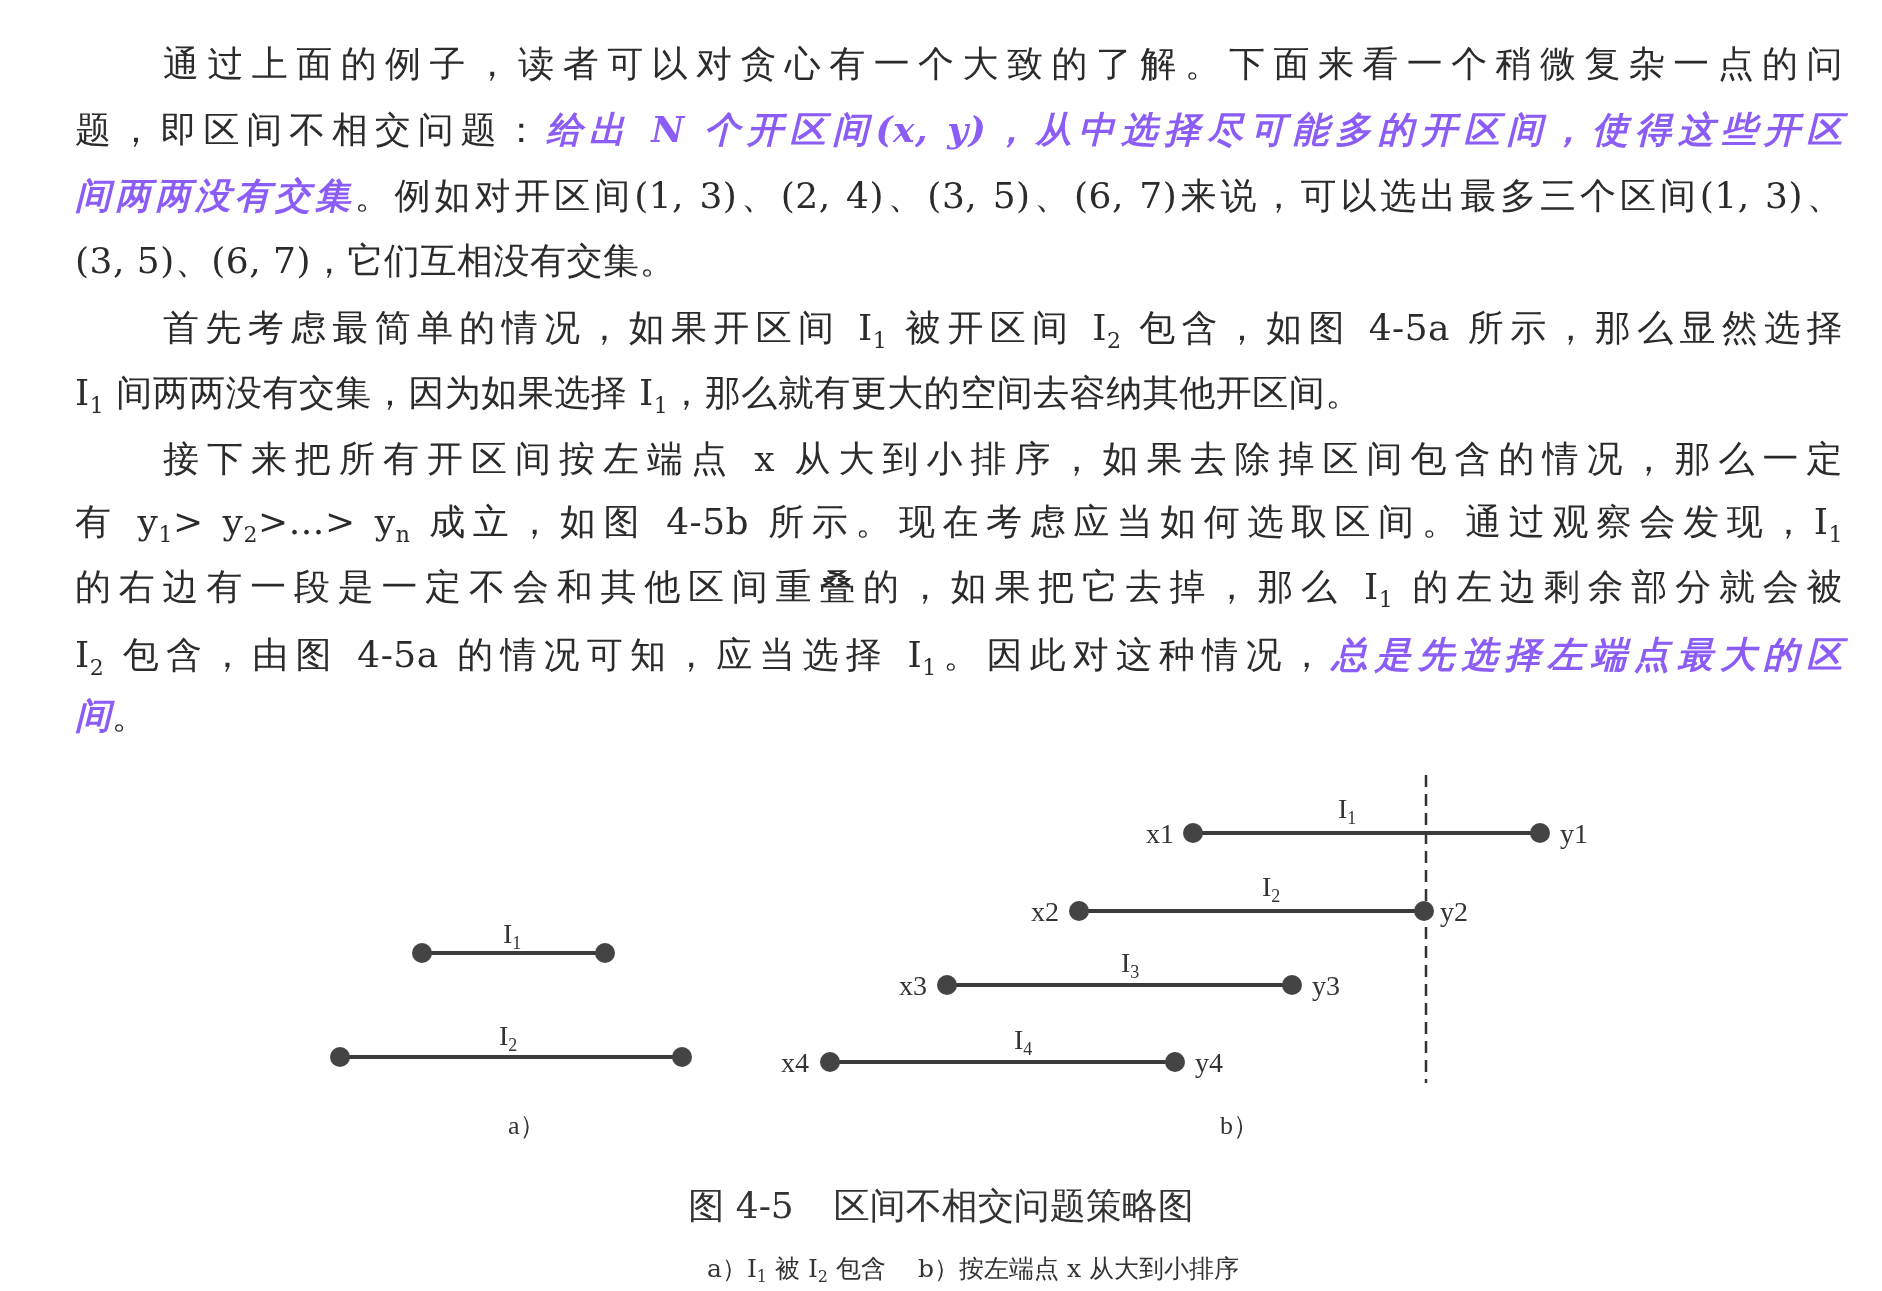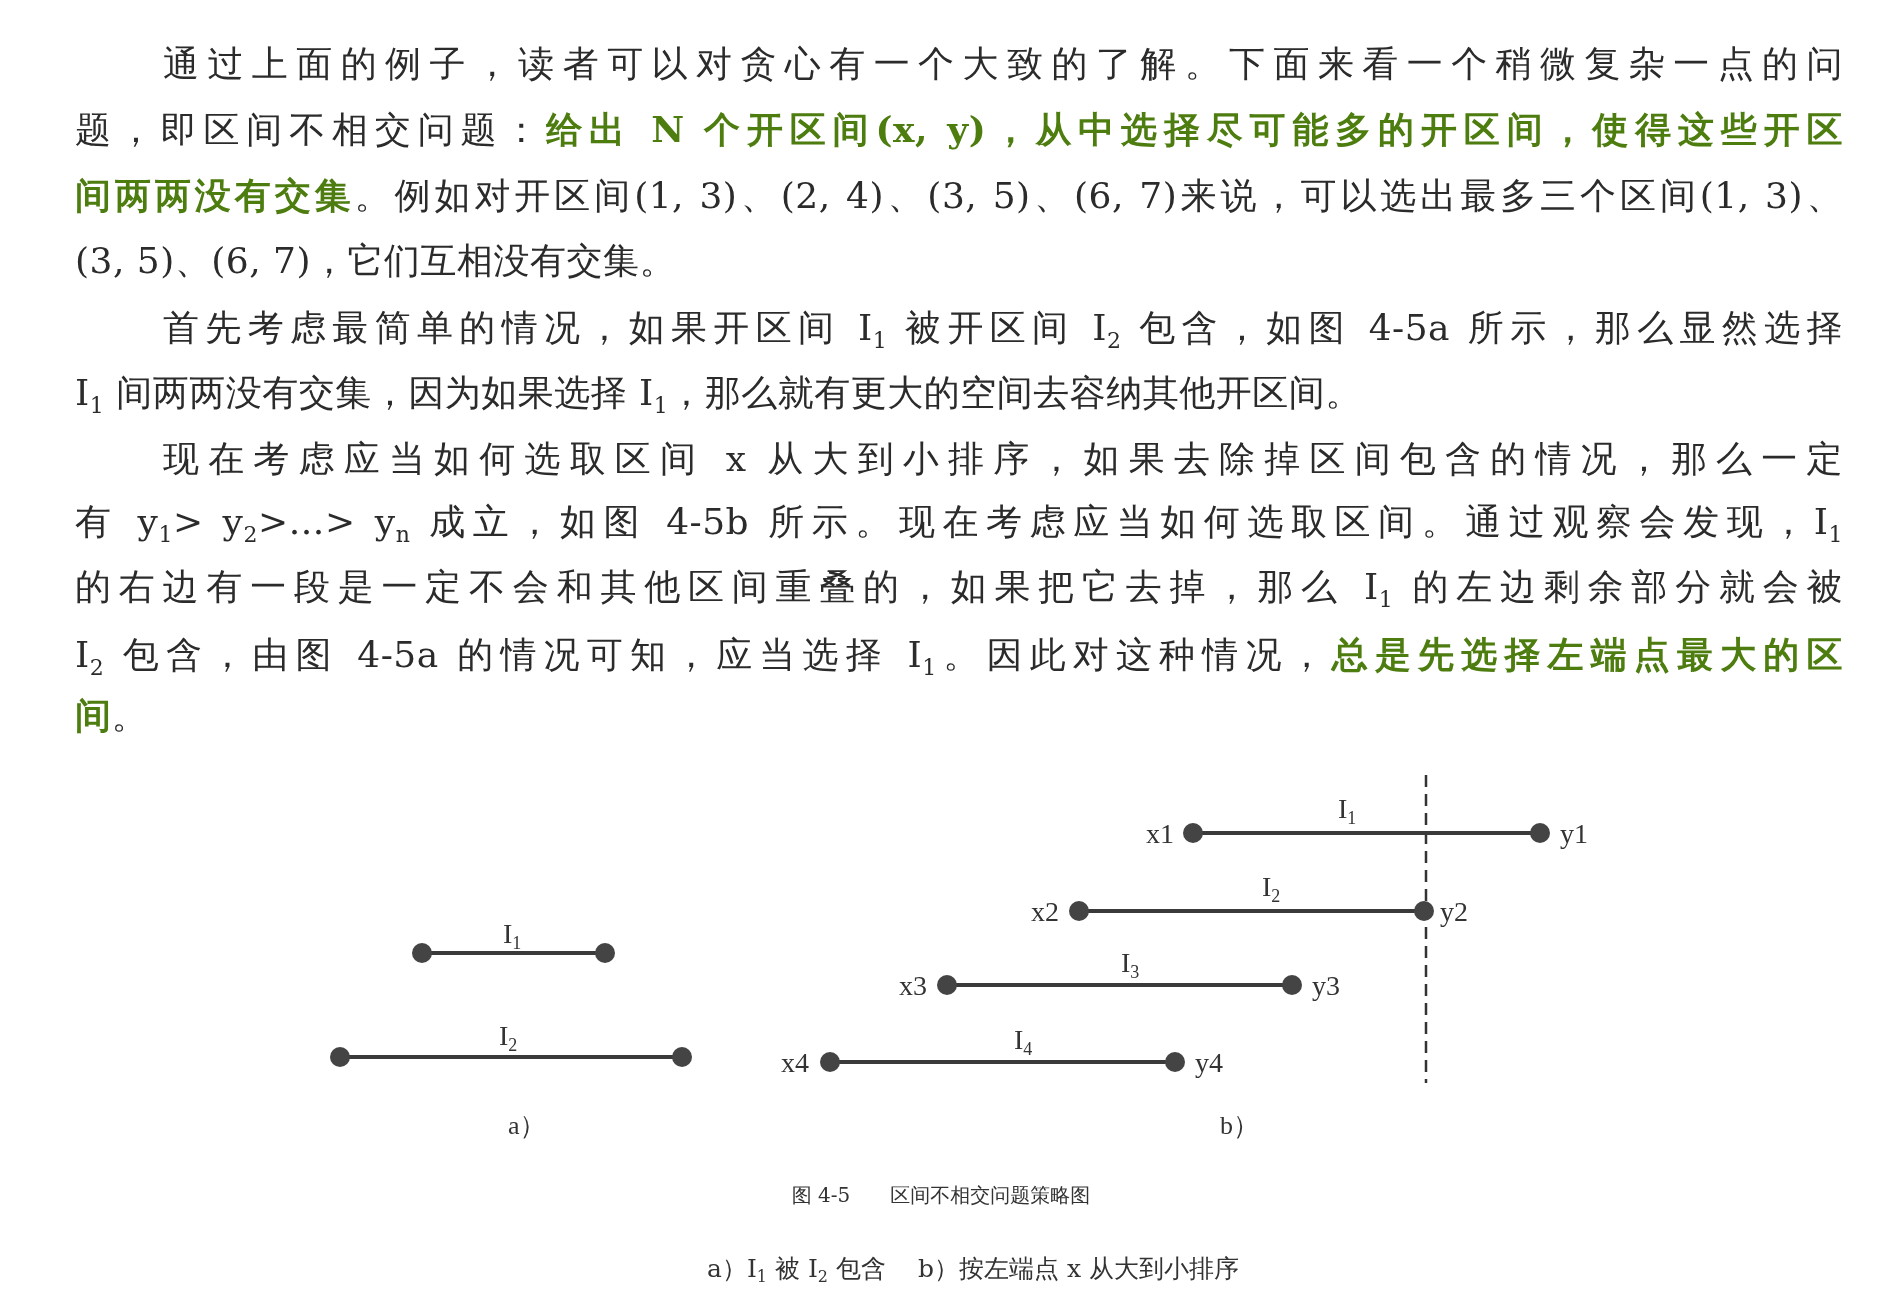--- a/index.html
+++ b/index.html
@@ -9,44 +9,44 @@
     font-family: "DejaVu Serif", "Liberation Serif", serif;
   }
   .page { position: absolute; left: 0; top: 18px; width: 1508px; height: 1291px; }
   .line {
     position: absolute; left: 75px; width: 1768px; height: 52px;
     font-size: 36px; line-height: 52px; white-space: nowrap;
     text-align: justify; text-align-last: justify; letter-spacing: 0.5px;
   }
   .line.last { text-align-last: left; }
   .line.indent { left: 163px; width: 1680px; }
-  .seg.b { font-weight: bold; color: #4d7c0f; }
+  .seg.b { font-weight: bold; color: #8b5cf6; font-style: italic; }
   .seg.sub { font-size: 22px; vertical-align: -8px; }
   svg.diagram { position: absolute; left: 0; top: 0; }
   svg text { font-family: "Liberation Serif", "DejaVu Serif", serif; fill: #333; }
   .caption {
     position: absolute; left: 0; width: 1882px; text-align: center;
     color: #333; white-space: nowrap;
   }
-  .caption.main { top: 1164px; font-size: 20px; }
+  .caption.main { top: 1164px; font-size: 36px; }
   .caption.sub { top: 1234px; font-size: 25px; padding-left: 32px; }
   .caption .sub-i { font-size: 16px; vertical-align: -5px; }
 </style>
 </head>
 <body>
 
 <div class="page">
   <div id="text-body">
       <div class="line indent" style="top: 20px;"><span class="seg">通过上面的例子，读者可以对贪心有一个大致的了解。下面来看一个稍微复杂一点的问</span></div>
       <div class="line" style="top: 85px;"><span class="seg">题，即区间不相交问题：</span><span class="seg b">给出 N 个开区间(x, y)，从中选择尽可能多的开区间，使得这些开区</span></div>
       <div class="line" style="top: 151px;"><span class="seg b">间两两没有交集</span><span class="seg">。例如对开区间(1, 3)、(2, 4)、(3, 5)、(6, 7)来说，可以选出最多三个区间(1, 3)、</span></div>
       <div class="line last" style="top: 217px;"><span class="seg">(3, 5)、(6, 7)，它们互相没有交集。</span></div>
       <div class="line indent" style="top: 284px;"><span class="seg">首先考虑最简单的情况，如果开区间 I</span><span class="seg sub">1</span><span class="seg"> 被开区间 I</span><span class="seg sub">2</span><span class="seg"> 包含，如图 4-5a 所示，那么显然选择</span></div>
       <div class="line last" style="top: 349px;"><span class="seg">I</span><span class="seg sub">1</span><span class="seg"> 间两两没有交集，因为如果选择 I</span><span class="seg sub">1</span><span class="seg">，那么就有更大的空间去容纳其他开区间。</span></div>
-      <div class="line indent" style="top: 415px;"><span class="seg">现在考虑应当如何选取区间 x 从大到小排序，如果去除掉区间包含的情况，那么一定</span></div>
+      <div class="line indent" style="top: 415px;"><span class="seg">接下来把所有开区间按左端点 x 从大到小排序，如果去除掉区间包含的情况，那么一定</span></div>
       <div class="line" style="top: 478px;"><span class="seg">有 y</span><span class="seg sub">1</span><span class="seg">&gt; y</span><span class="seg sub">2</span><span class="seg">&gt;…&gt; y</span><span class="seg sub">n</span><span class="seg"> 成立，如图 4-5b 所示。现在考虑应当如何选取区间。通过观察会发现，I</span><span class="seg sub">1</span></div>
       <div class="line" style="top: 543px;"><span class="seg">的右边有一段是一定不会和其他区间重叠的，如果把它去掉，那么 I</span><span class="seg sub">1</span><span class="seg"> 的左边剩余部分就会被</span></div>
       <div class="line" style="top: 610px;"><span class="seg">I</span><span class="seg sub">2</span><span class="seg"> 包含，由图 4-5a 的情况可知，应当选择 I</span><span class="seg sub">1</span><span class="seg">。因此对这种情况，</span><span class="seg b">总是先选择左端点最大的区</span></div>
       <div class="line last" style="top: 671px;"><span class="seg b">间</span><span class="seg">。</span></div>
     </div>
 
   <svg class="diagram" width="1882" height="1291" viewBox="0 0 1882 1291">
 
     <g>
       <g>

